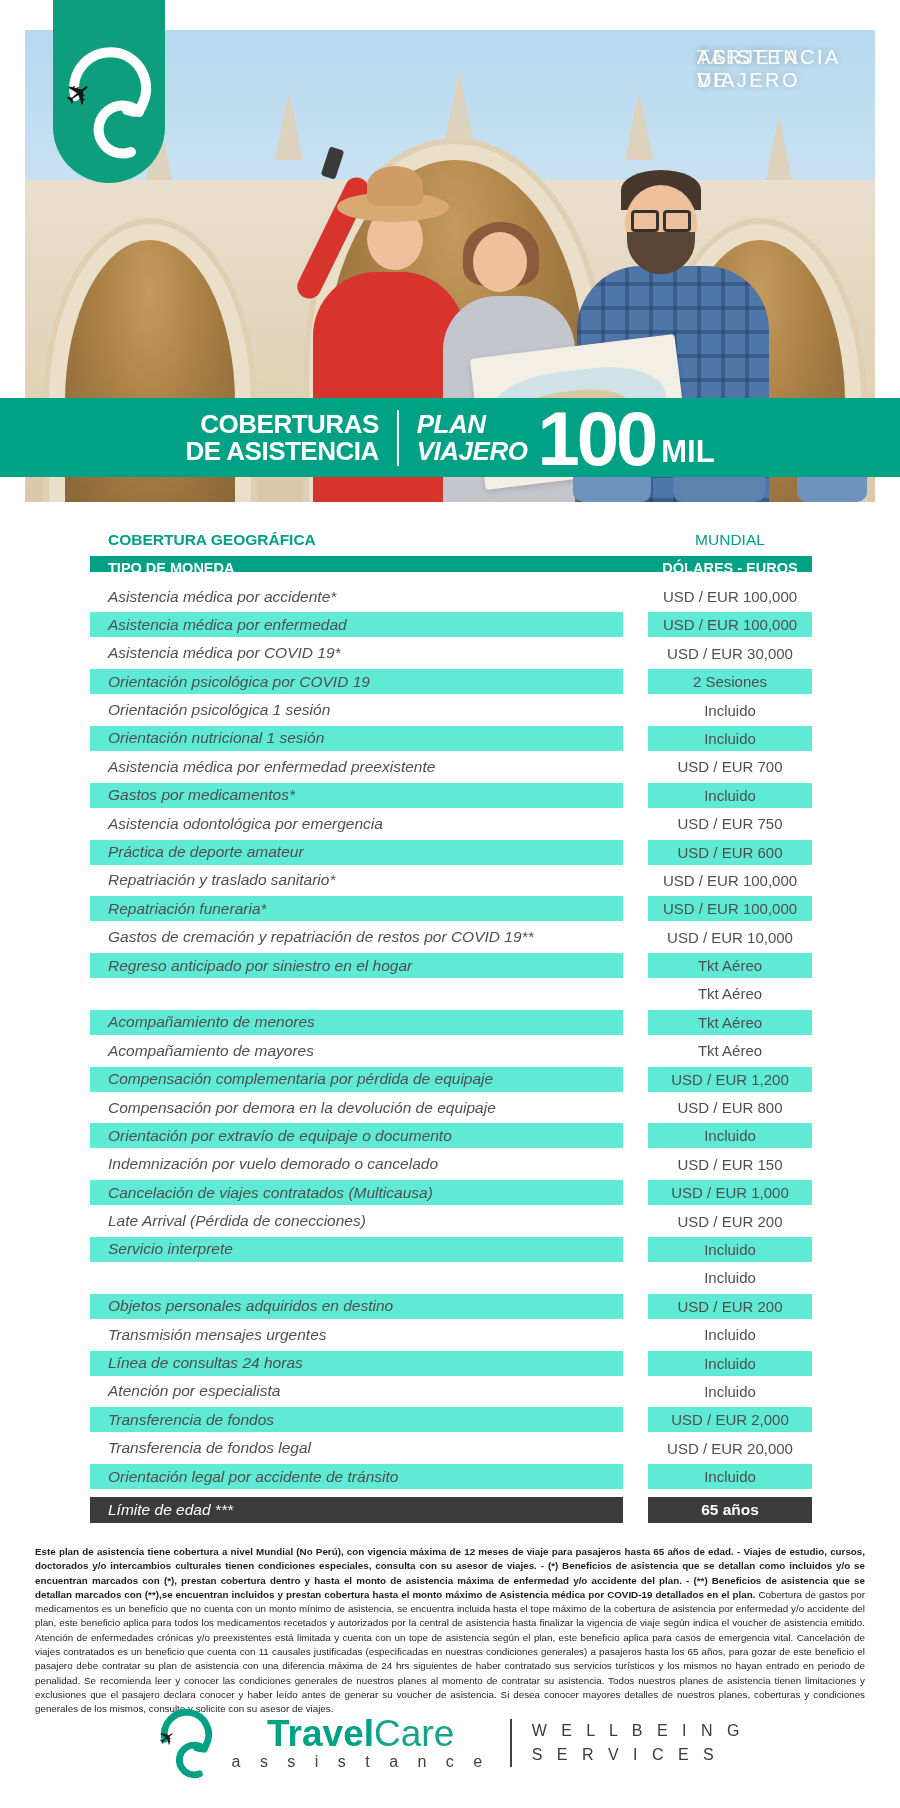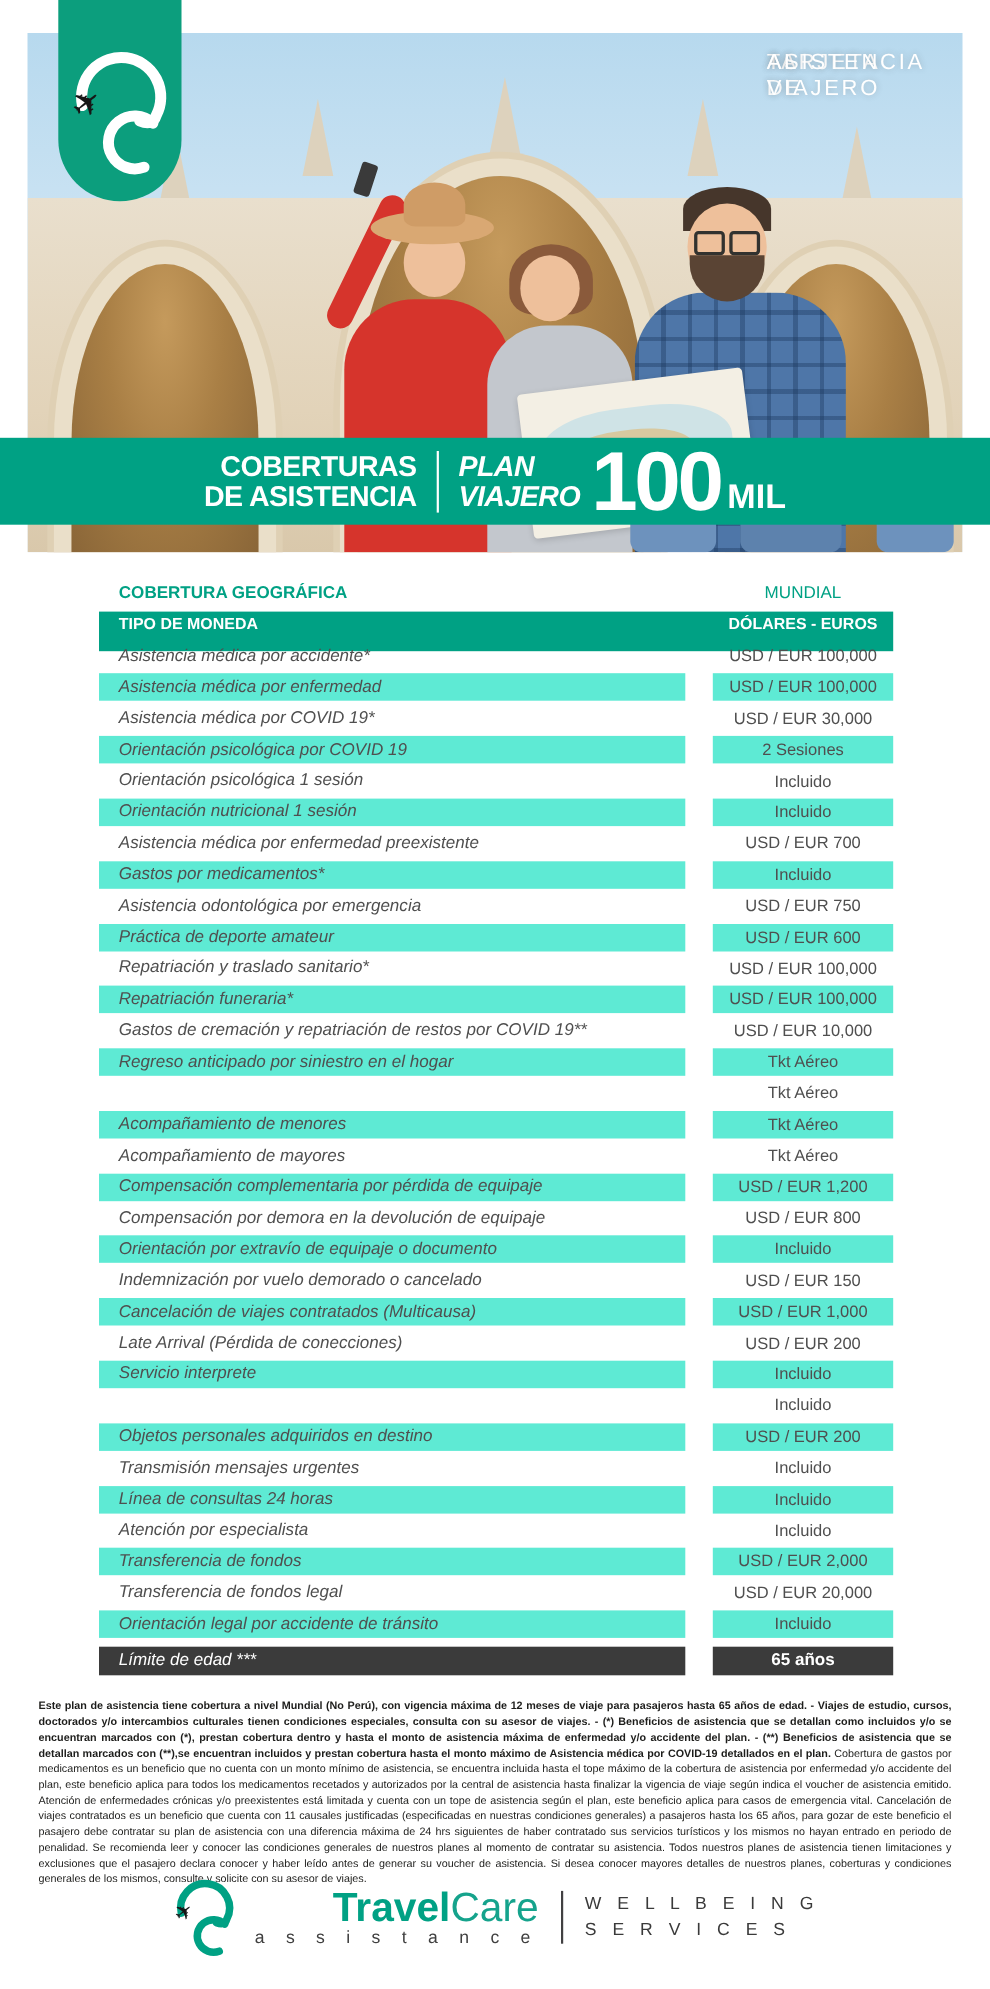--- a/index.html
+++ b/index.html
@@ -66,21 +66,21 @@
   .b-left{text-align:right;font-weight:700;font-size:26px;line-height:27px;letter-spacing:-.5px;padding-bottom:3px;}
   .b-bar{width:2px;height:56px;background:#fff;margin:0 18px 2px 18px;}
   .b-plan{font-style:italic;font-weight:700;font-size:26px;line-height:27px;letter-spacing:-.5px;padding-bottom:3px;}
   .b-amount{font-weight:700;font-size:76px;line-height:58px;letter-spacing:-3px;margin-left:10px;}
   .b-mil{font-weight:700;font-size:31px;line-height:31px;margin-left:6px;padding-bottom:1px;}
 
   
   .geo-row{position:absolute;top:531px;left:0;width:900px;height:20px;}
   .geo-label{position:absolute;left:108px;color:#00a184;font-weight:700;font-size:15.5px;}
   .geo-value{position:absolute;left:648px;width:164px;text-align:center;color:#00a184;font-weight:400;font-size:15.5px;}
-  .cur-bar{position:absolute;top:556px;left:90px;width:722px;height:36px;background:#00a184;}
+  .cur-bar{position:absolute;top:556px;left:90px;width:722px;height:16px;background:#00a184;}
   .cur-label{position:absolute;left:18px;top:0;height:24px;display:flex;align-items:center;
         color:#fff;font-weight:700;font-size:14.5px;}
   .cur-value{position:absolute;left:558px;width:164px;top:0;height:24px;display:flex;align-items:center;
         justify-content:center;color:#fff;font-weight:700;font-size:14.5px;}
   .rows{position:absolute;top:584px;left:0;width:900px;}
   .t-row{position:relative;height:25px;margin-bottom:3.4px;}
   .cell{position:absolute;top:0;height:25px;display:flex;align-items:center;}
   .lbl{left:90px;width:533px;padding-left:18px;box-sizing:border-box;font-style:italic;
         font-size:15.5px;color:#4f4f4f;}
   .val{left:648px;width:164px;justify-content:center;font-size:15px;color:#4f4f4f;}
@@ -91,21 +91,21 @@
   .limit-row .val{font-weight:700;font-size:15.5px;}
 
   
   .fine{position:absolute;left:35px;top:1545px;width:830px;color:#1d1d1b;
         font-size:9.8px;line-height:14.3px;text-align:justify;}
   .fine b{font-weight:700;}
 
   
   .footer{position:absolute;left:0;top:1706px;width:900px;display:flex;align-items:center;
         justify-content:center;gap:14px;}
-  .brand-text{display:flex;flex-direction:column;align-items:flex-end;}
+  .brand-text{display:flex;flex-direction:column;align-items:center;}
   .brand-main{font-size:37px;line-height:36px;}
   .brand-travel{color:#00a184;font-weight:700;}
   .brand-care{color:#15a38c;font-weight:300;}
   .brand-sub{font-size:16px;letter-spacing:7.5px;color:#3f3f3f;margin-top:1px;}
   .f-bar{width:2px;height:48px;background:#414042;margin:0 6px;}
   .f-right{font-size:16px;letter-spacing:5px;color:#3a3a3a;line-height:24px;}
 </style>
 </head>
 <body>
 

